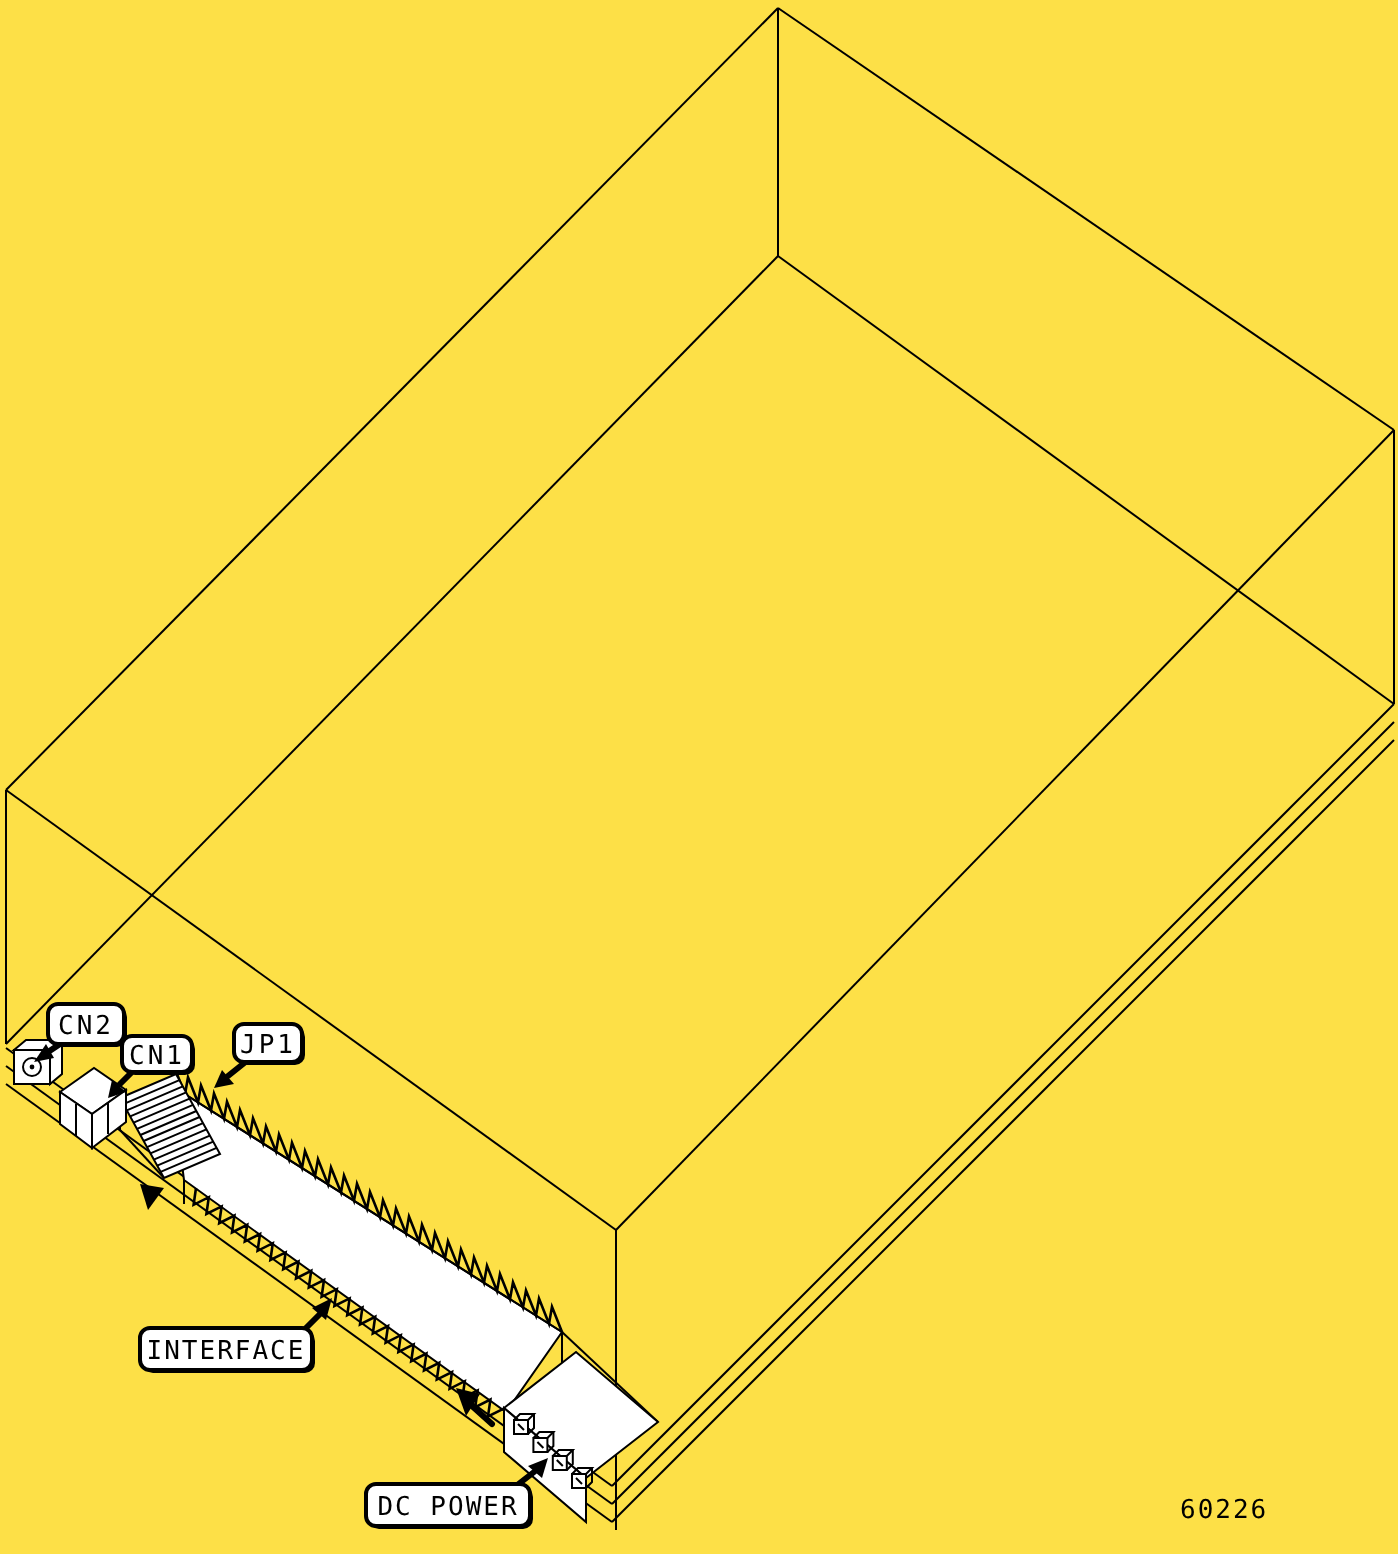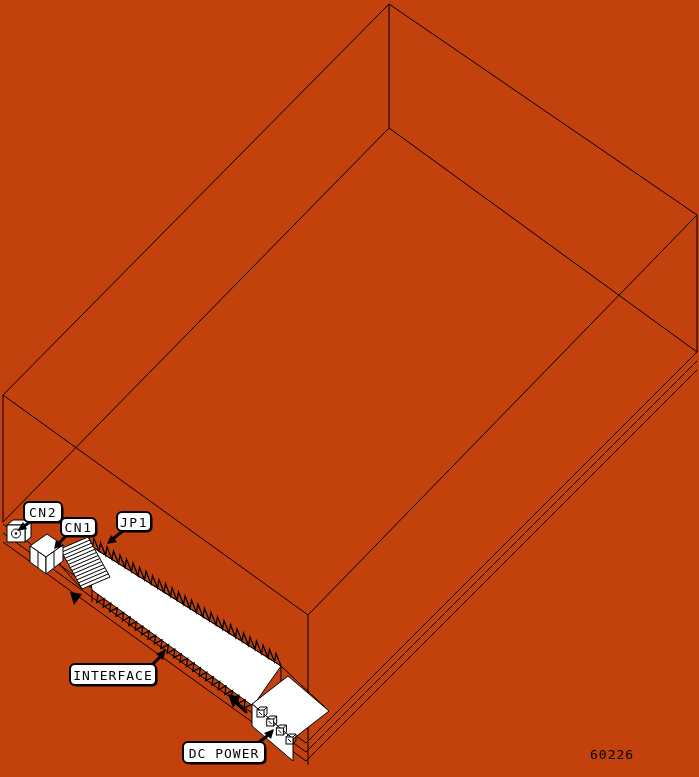--- a/index.html
+++ b/index.html
@@ -4,21 +4,21 @@
 <style>
   html, body {
     margin: 0;
     padding: 0;
     background: #ffffff;
   }
   .drawing-container {
     position: relative;
     width: 699px;
     height: 777px;
-    background: #c2410c;
+    background: #fde047;
     overflow: hidden;
   }
   svg { display: block; }
   .edge {
     stroke: #000;
     stroke-width: 1;
     fill: none;
   }
   .thin {
     stroke: #000;

